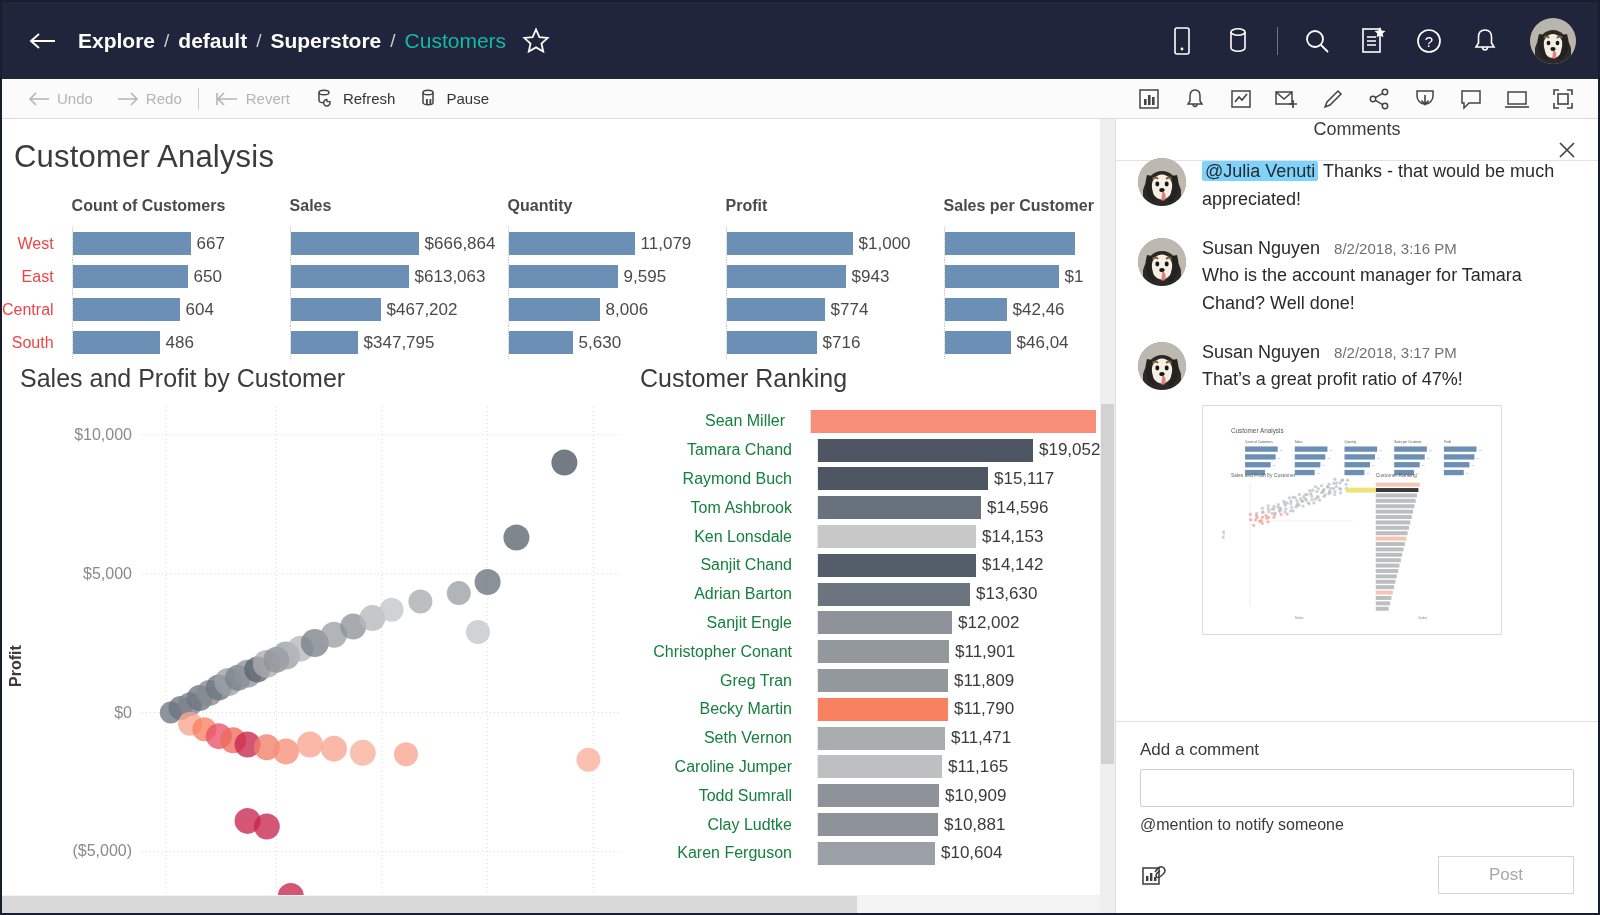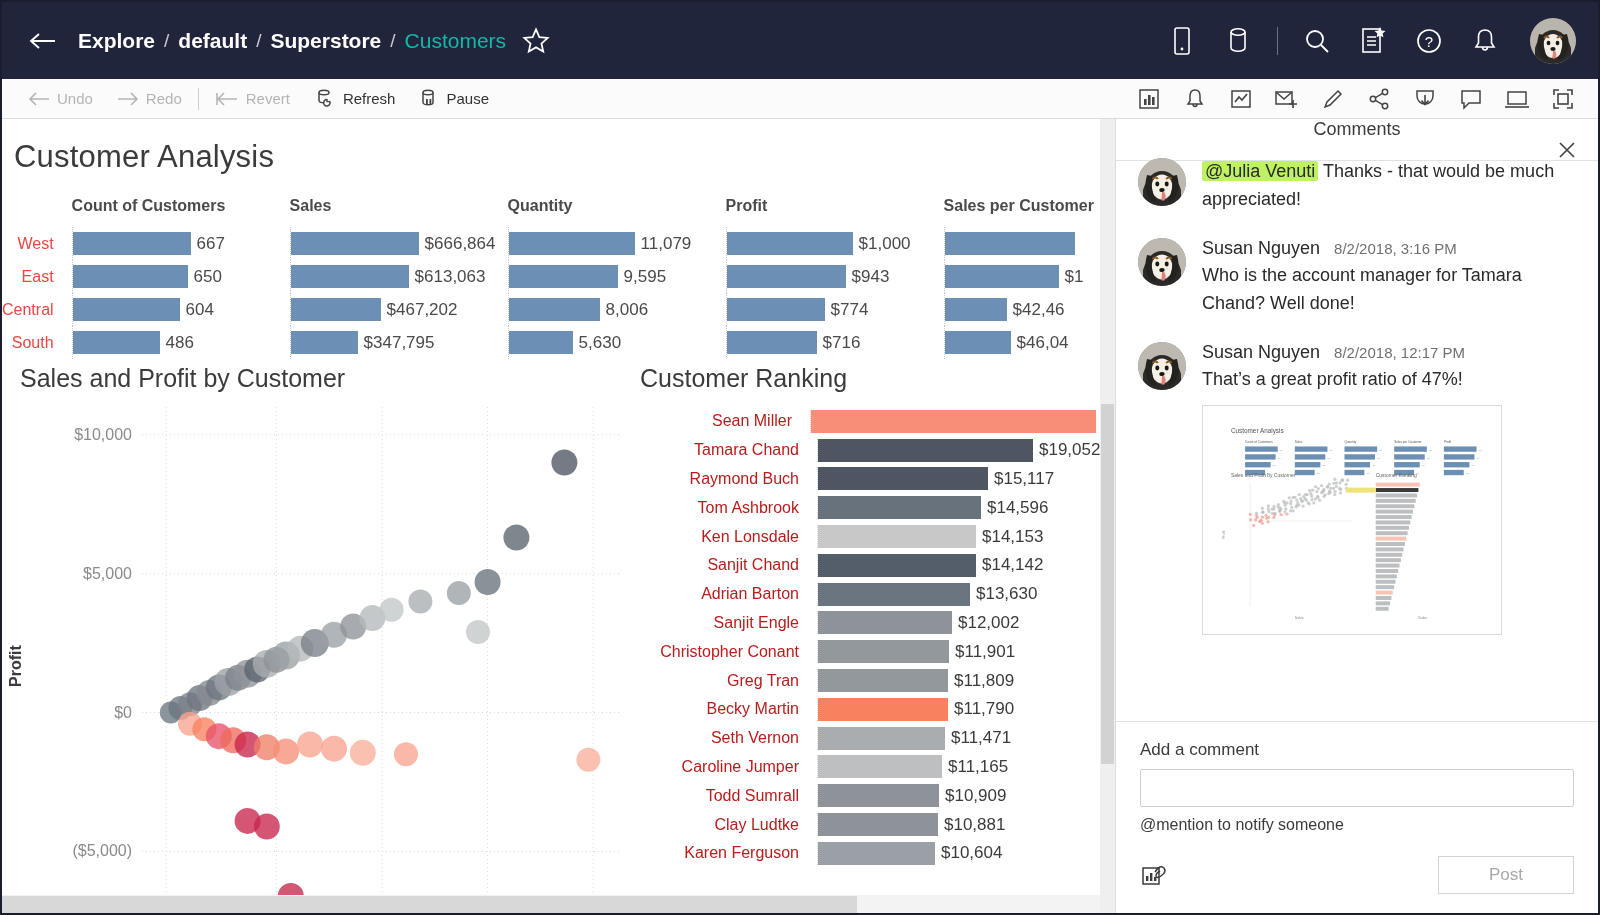--- a/index.html
+++ b/index.html
@@ -65,21 +65,21 @@
   .scatter-box { position: relative; margin-top: 14px; width: 620px; height: 500px; }
   .y-label { position: absolute; left: 14px; top: 250px; transform: rotate(-90deg) translate(-50%,0); transform-origin: left center; font-size: 16px; color: #3b3b3b; font-weight: 600; }
   .y-ticks { position: absolute; left: 38px; top: 0; width: 98px; height: 500px; }
   .y-tick { position: absolute; right: 6px; font-size: 16px; color: #8a8a8a; white-space: nowrap; transform: translateY(-50%); }
   .plot { position: absolute; left: 140px; top: 0; width: 480px; height: 500px; }
 
   
   .rank-sec { position: absolute; top: 245px; left: 620px; width: 480px; height: 560px; }
   .rank-rows { margin-top: 14px; }
   .rank-row { display: flex; align-items: center; height: 28.8px; }
-  .rank-name { width: 195px; text-align: right; padding-right: 18px; font-size: 16px; color: #b91c1c; white-space: nowrap; overflow: hidden; }
+  .rank-name { width: 195px; text-align: right; padding-right: 25px; font-size: 16px; color: #15803d; white-space: nowrap; overflow: hidden; }
   .rank-bar-wrap { display: flex; align-items: center; flex: 1; border-left: 1px dotted #d4d4d4; }
   .rank-bar { height: 23px; }
   .rank-val { font-size: 17px; color: #3b3b3b; margin-left: 6px; white-space: nowrap; }
 
   .dash-vscroll { position: absolute; right: 0; top: 0; width: 14px; height: 100%; background: #f3f3f3; }
   .dash-vthumb { position: absolute; right: 1px; top: 262px; width: 12px; height: 480px; background: #d8d8d8; border-radius: 2px; cursor: pointer; }
   .dash-hscroll { position: absolute; bottom: 0; left: 0; width: 1099px; height: 22px; background: #f3f3f3; }
   .dash-hthumb { position: absolute; left: 0; top: 1px; width: 855px; height: 20px; background: #d8d8d8; cursor: pointer; }
 
   
@@ -88,21 +88,21 @@
   .panel-title { font-size: 18px; color: #3b3b3b; }
   .panel-close { margin-left: auto; cursor: pointer; width: 26px; height: 26px; display: flex; align-items: center; justify-content: center; }
   .thread { position: absolute; top: 43px; left: 0; right: 0; height: 559px; overflow: hidden; padding: 14px 22px 0 22px; }
   .cmt { display: flex; gap: 16px; margin-bottom: 24px; }
   .cmt-av { width: 48px; height: 48px; border-radius: 50%; flex: 0 0 48px; overflow: hidden; background: #9a9a9a; }
   .cmt-body { flex: 1; min-width: 0; }
   .cmt-meta { display: flex; align-items: baseline; gap: 14px; margin-bottom: 3px; }
   .cmt-author { font-size: 18px; color: #2a2a2a; }
   .cmt-time { font-size: 15px; color: #707070; }
   .cmt-text { font-size: 18px; color: #2a2a2a; line-height: 1.55; }
-  .mention { background: #bef264; padding: 0 3px; border-radius: 2px; }
+  .mention { background: #7dd3fc; padding: 0 3px; border-radius: 2px; }
   .cmt-snap { margin-top: 12px; width: 300px; height: 230px; border: 1px solid #dadada; background: #fff; padding: 8px; }
 
   .composer { position: absolute; bottom: 0; left: 0; right: 0; height: 196px; border-top: 1px solid #e2e2e2; padding: 18px 24px; }
   .comp-label { font-size: 17px; color: #3b3b3b; margin-bottom: 9px; }
   .comp-input { width: 100%; height: 38px; border: 1px solid #cfcfcf; border-radius: 2px; padding: 6px 9px; font-size: 16px; font-family: "Liberation Sans", sans-serif; outline: none; }
   .comp-hint { font-size: 16px; color: #3b3b3b; margin-top: 9px; }
   .comp-foot { display: flex; align-items: center; margin-top: 22px; }
   .comp-attach { cursor: pointer; width: 34px; height: 30px; display: flex; align-items: center; }
   .comp-post { margin-left: auto; width: 136px; height: 38px; border: 1px solid #d4d4d4; background: #fff; color: #a8a8a8; font-size: 17px; font-family: "Liberation Sans", sans-serif; cursor: default; }
   .panel-scroll { position: absolute; left: -16px; top: 0; width: 15px; height: 798px; background: #efefef; }
@@ -660,21 +660,21 @@
               <ellipse cx="19.3" cy="26" rx="2" ry="2.4" fill="#171715"></ellipse>
               <ellipse cx="28.7" cy="26" rx="2" ry="2.4" fill="#171715"></ellipse>
               <ellipse cx="24" cy="32" rx="2.7" ry="2.1" fill="#171715"></ellipse>
               <path d="M24 34 q0 5.5 -1 8 q3.2 2 4.3 -1 q1.1 -4.3 -1.2 -7 z" fill="#e0817e"></path>
               <path d="M14.5 21 q3.2 -3 5.4 0" stroke="#8d5c2b" stroke-width="2.1" fill="none"></path>
               <path d="M28.1 21 q3.2 -3 5.4 0" stroke="#8d5c2b" stroke-width="2.1" fill="none"></path>
             </svg></div>
           <div class="cmt-body">
             <div class="cmt-meta">
               <span class="cmt-author">Susan Nguyen</span>
-              <span class="cmt-time">8/2/2018, 12:17 PM</span>
+              <span class="cmt-time">8/2/2018, 3:17 PM</span>
             </div>
             <div class="cmt-text">That’s a great profit ratio of 47%!</div>
             <div class="cmt-snap"><svg width="284" height="214" viewBox="0 0 400 300">
                 <rect width="400" height="300" fill="#fff"></rect>
                 <text x="28" y="26" font-size="9" fill="#555" font-family="Liberation Sans">Customer Analysis</text>
                 <text x="48" y="40" font-size="4.4" fill="#555" font-family="Liberation Sans">Count of Customers</text>
                 <rect x="48" y="45" width="46" height="7.5" fill="#6b8fb5"></rect>
                 <text x="97" y="51" font-size="4" fill="#666" font-family="Liberation Sans">—</text>
                 <rect x="48" y="56" width="43" height="7.5" fill="#6b8fb5"></rect>
                 <text x="94" y="62" font-size="4" fill="#666" font-family="Liberation Sans">—</text>

